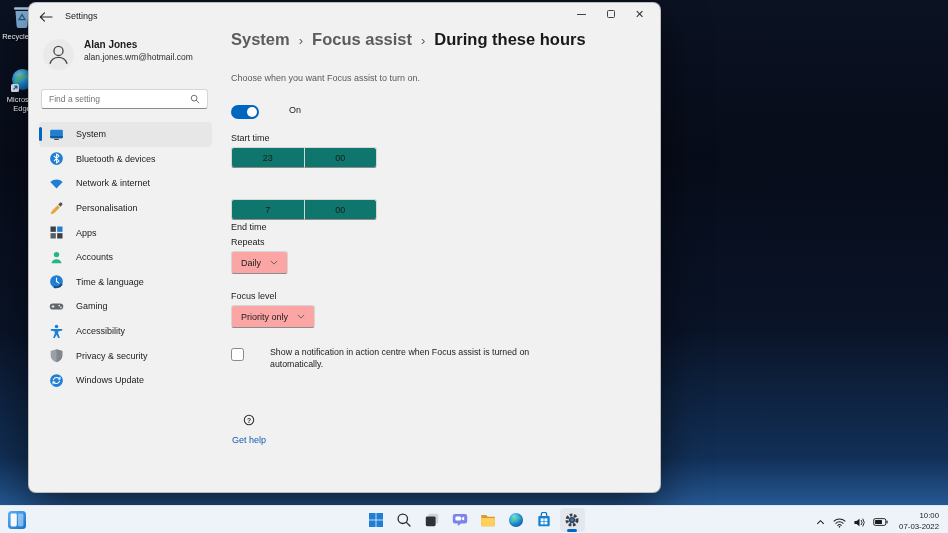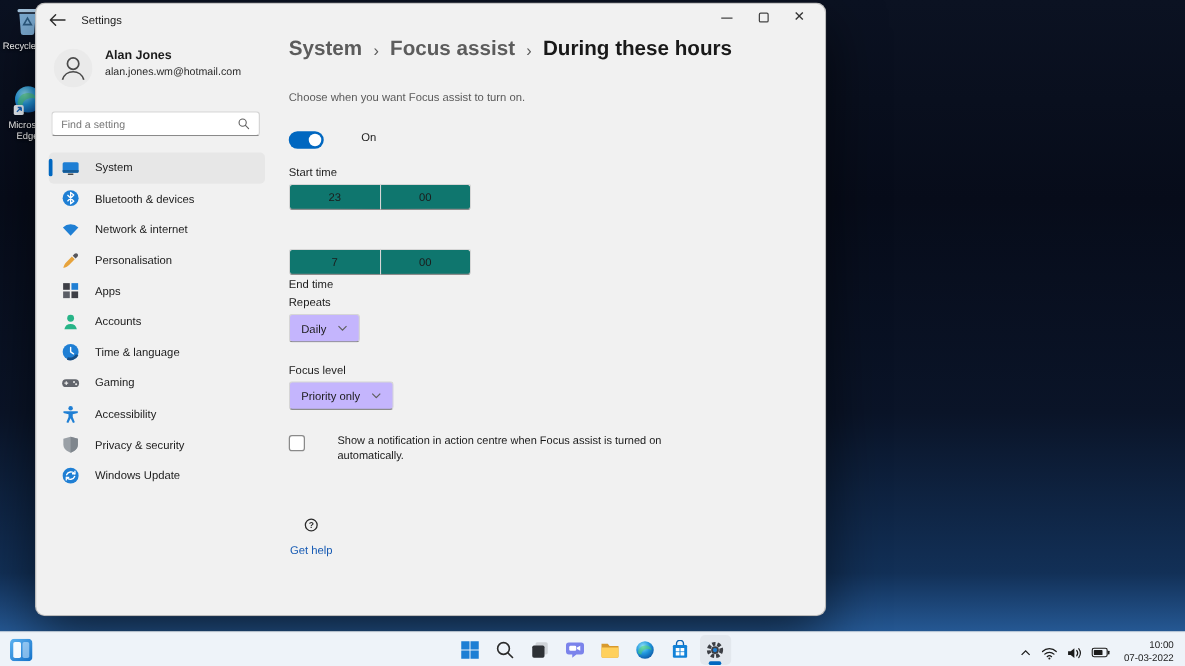--- a/index.html
+++ b/index.html
@@ -75,21 +75,21 @@
 
   .fld-label { position:absolute; left:0; font-size:9px; color:#1b1b1b; }
   .time-row { position:absolute; left:0; display:flex; }
   .time-cell { width:73.5px; height:21px; background:#0f766e; border:1px solid #d6d6d6;
     border-bottom-color:#8c8c8c; display:flex; align-items:center; justify-content:center;
     font-size:9px; color:#1b1b1b; }
   .time-cell + .time-cell { margin-left:-1px; }
   .time-cell:first-child { border-radius:3px 0 0 3px; }
   .time-cell:last-child { border-radius:0 3px 3px 0; }
 
-  .dropdown { position:absolute; left:0; height:23px; background:#c4b5fd; border:1px solid #d6d6d6;
+  .dropdown { position:absolute; left:0; height:23px; background:#fca5a5; border:1px solid #d6d6d6;
     border-bottom-color:#8c8c8c; border-radius:3px; display:flex; align-items:center;
     gap:9px; padding:0 9px; font-size:9px; color:#1b1b1b;text-align:right; }
 
   .chk-row { position:absolute; left:0; top:344px; display:flex; gap:26px;justify-content:center; }
   .chk { width:13px; height:13px; background:#fff; border:1px solid #8a8a8a; border-radius:2.5px;
     flex:0 0 13px; margin-top:1px; }
   .chk-label { font-size:8.8px; color:#1b1b1b; line-height:1.35; max-width:284px; }
 
   .gethelp { position:absolute; left:1px; top:411px; display:flex; align-items:center; gap:9px;flex-direction:column; }
   .gethelp a { font-size:9px; color:#1459b3; text-decoration:none; }

